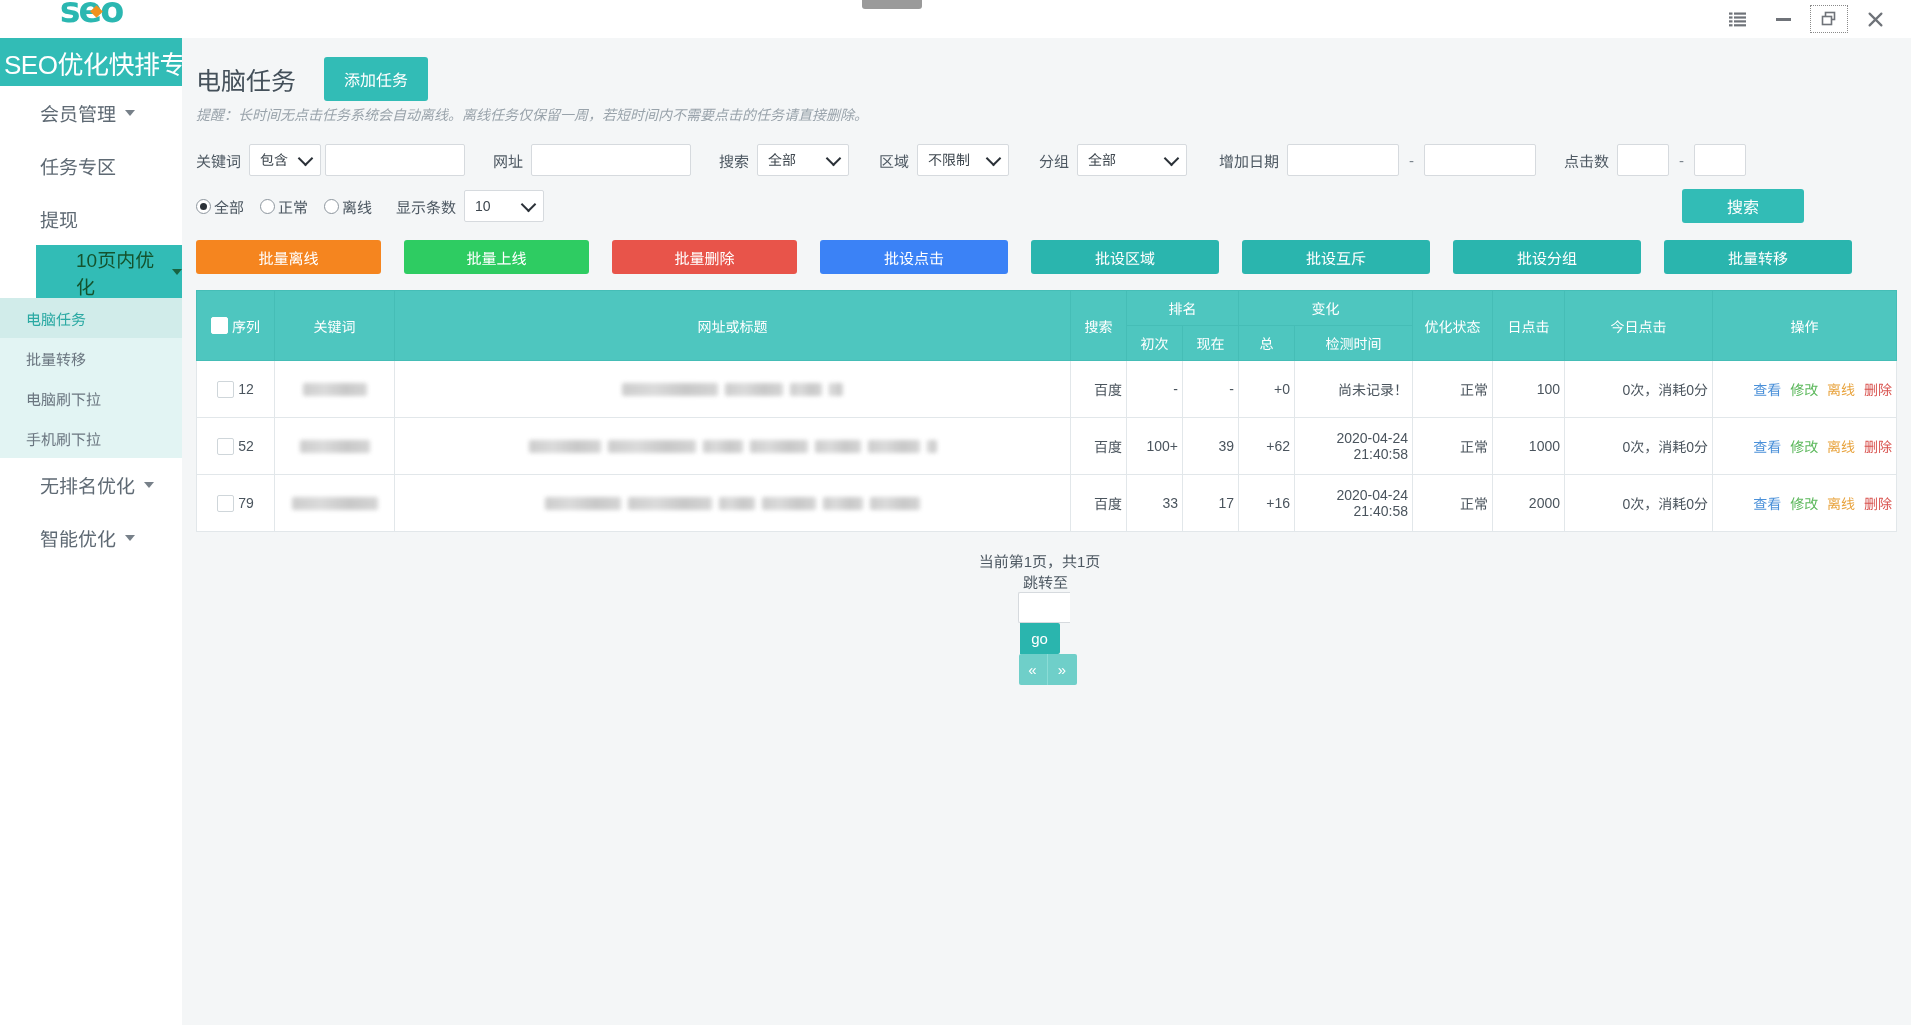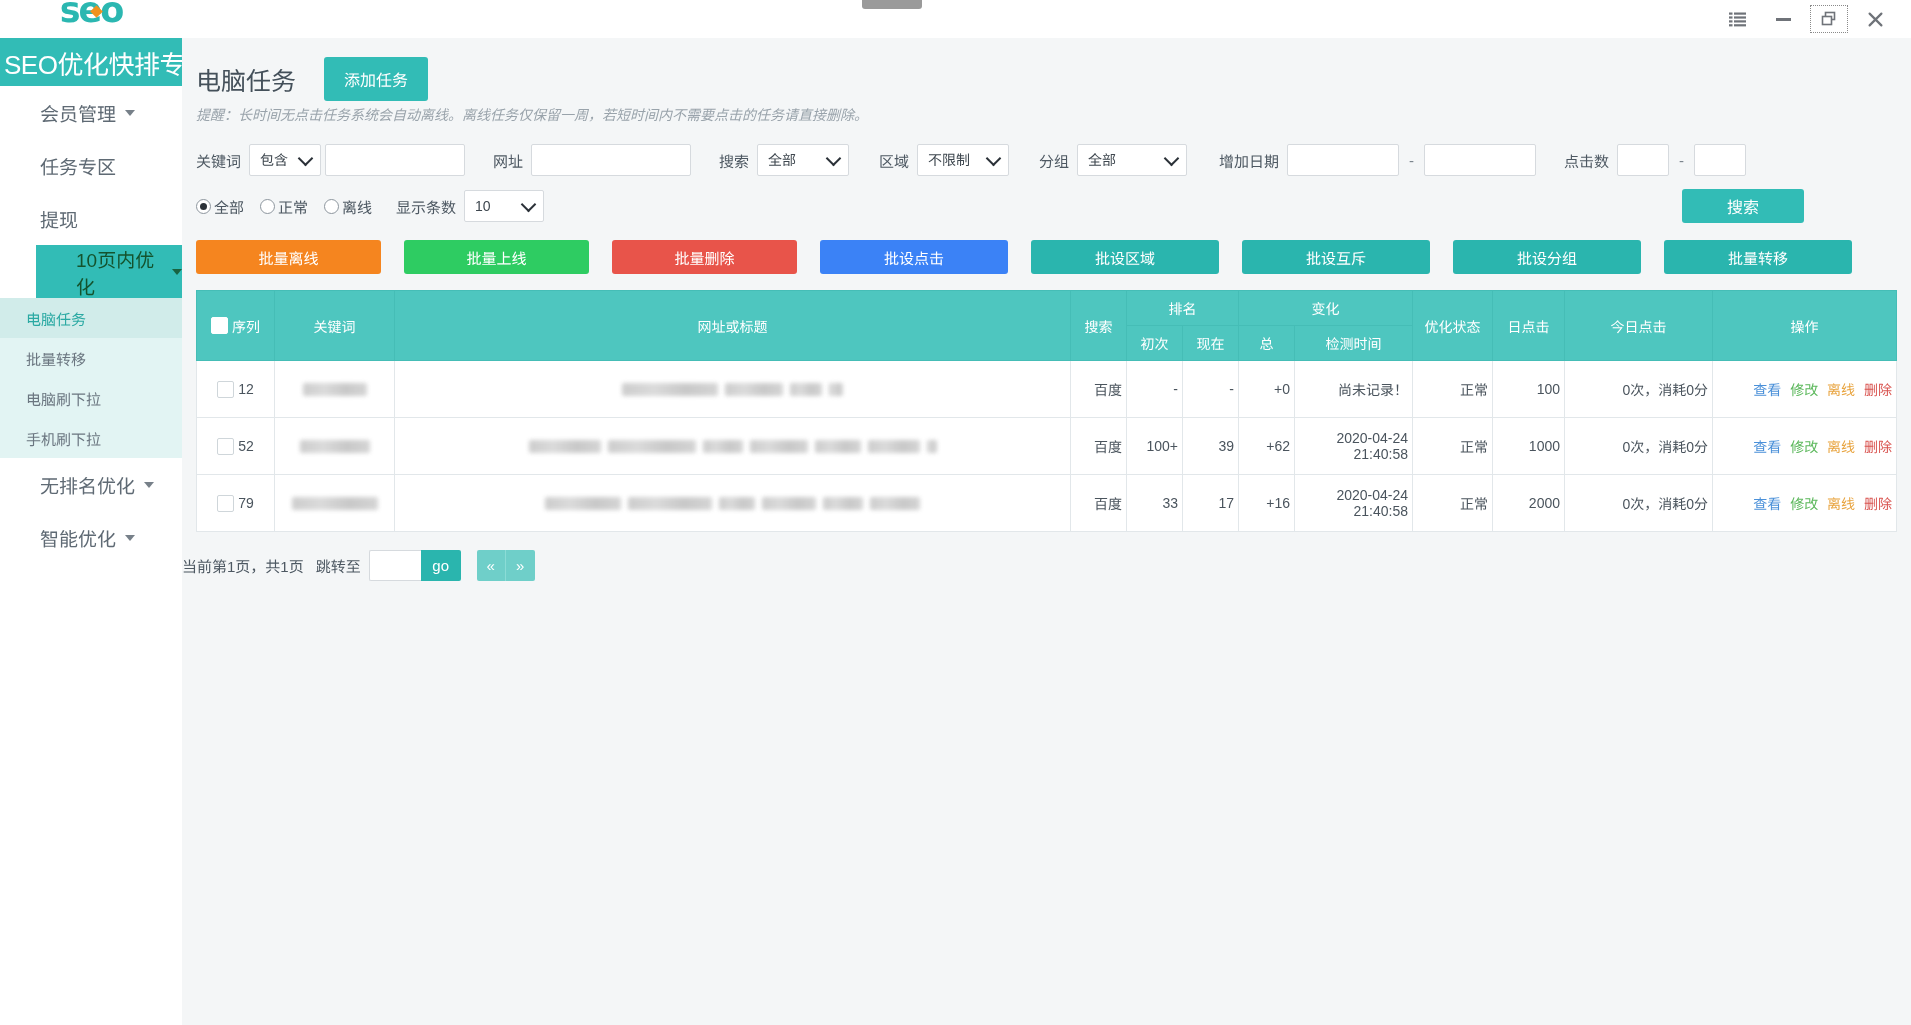--- a/index.html
+++ b/index.html
@@ -174,21 +174,21 @@
   .op a { text-decoration: none; margin-right: 5px; font-size: 14px; }
   .op a:last-child { margin-right: 0; }
   .op-view { color: #4a90d9; }
   .op-edit { color: #5cb85c; }
   .op-off  { color: #e8a33d; }
   .op-del  { color: #d9534f; }
 
   
   .pager {
     display: flex; align-items: center; 
-    padding: 18px 14px 0 0; font-size: 15px; color: #4d5862;
+    padding: 18px 14px 0 0; font-size: 15px; color: #4d5862; flex-direction: column;
   }
   .pager-input {
     width: 52px; height: 31px; border: 1px solid #d6dade; border-right: none;
     background: #fff; border-radius: 2px 0 0 2px;
     font-family: "Liberation Sans", sans-serif; font-size: 14px; padding: 0 6px;
   }
   .pager-go {
     height: 31px; width: 40px; background: #2ab5ae; color: #fff; border: none;
     border-radius: 0 2px 2px 0; font-size: 15px; cursor: pointer;
     font-family: "Liberation Sans", sans-serif;

